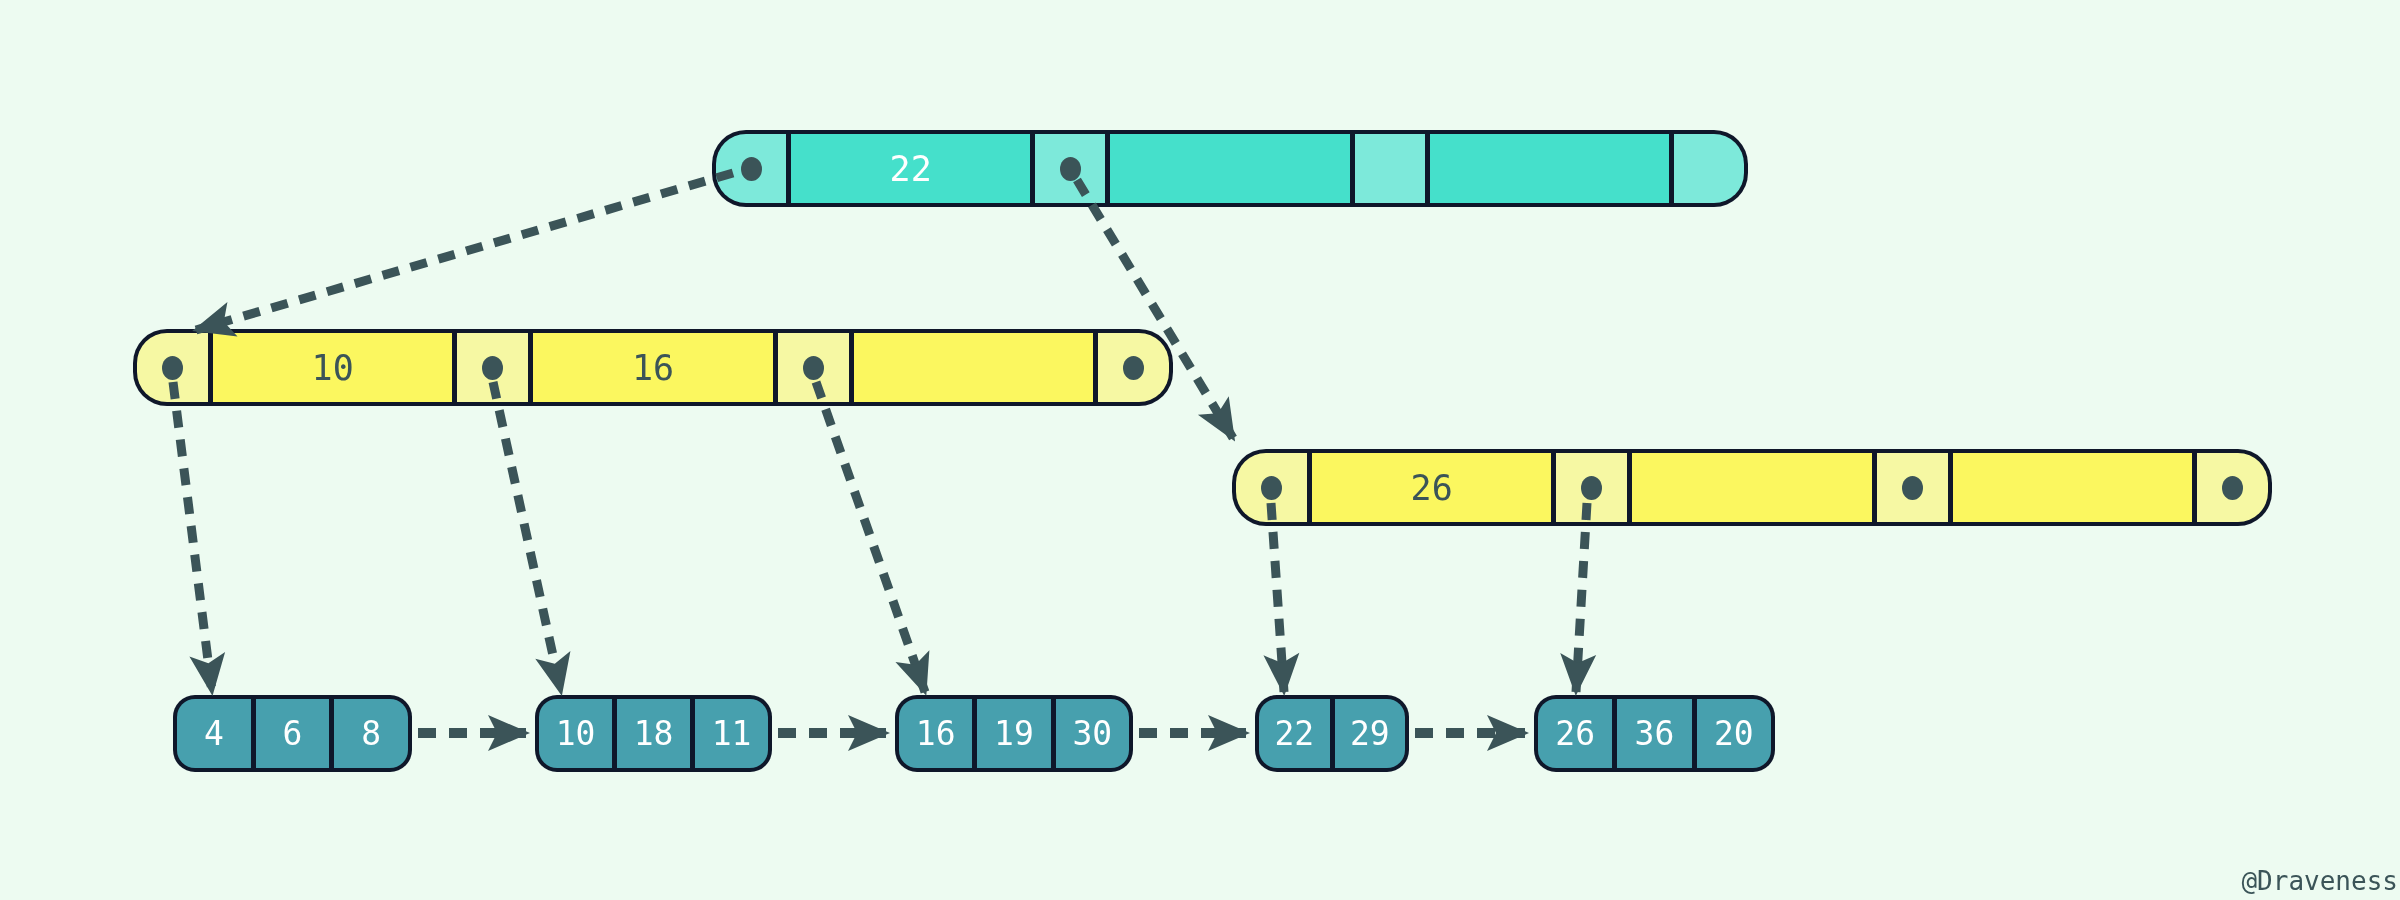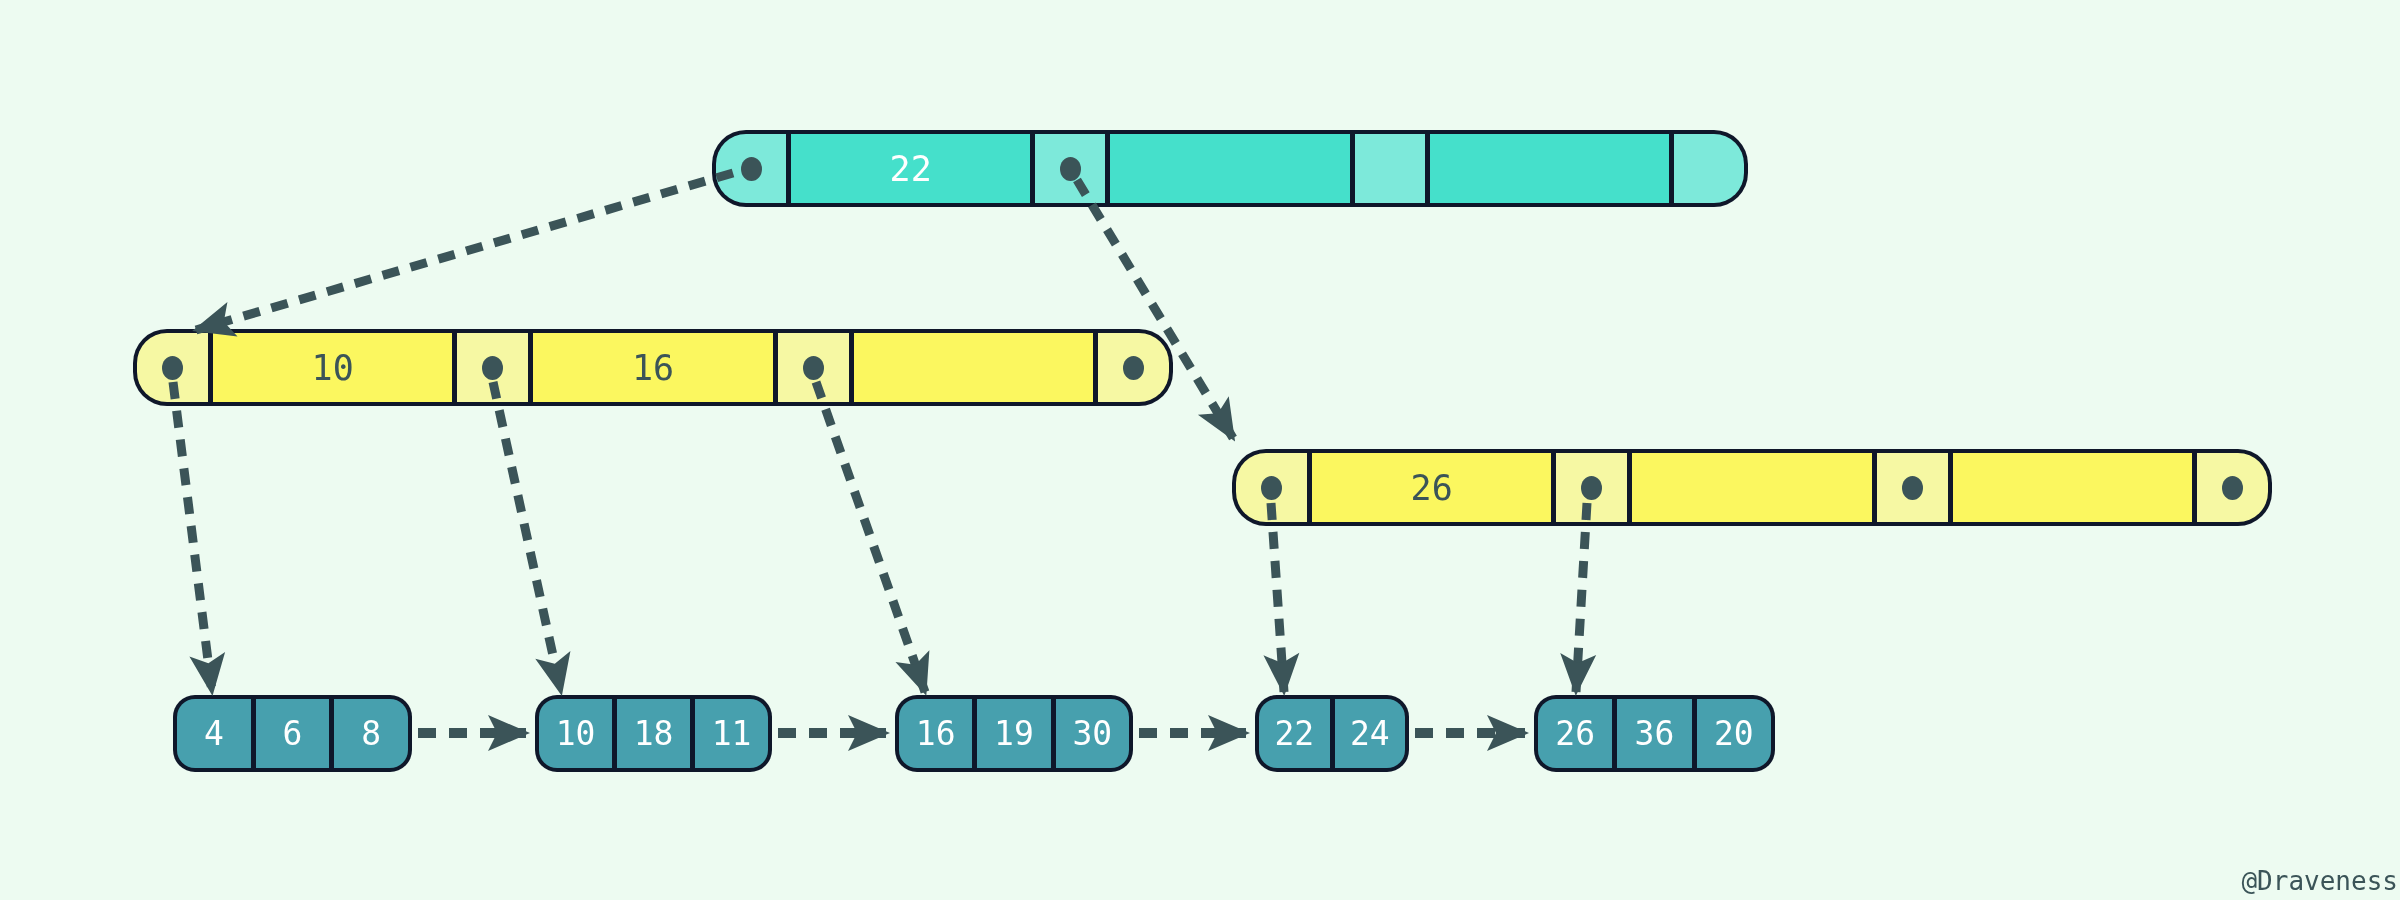--- a/index.html
+++ b/index.html
@@ -162,21 +162,21 @@
     <div class="cell">
       <span>30</span>
     </div>
   </div>
 
   <div class="node leaf" style="left:1255px; top:695px; width:154px;">
     <div class="cell">
       <span>22</span>
     </div>
     <div class="cell">
-      <span>24</span>
+      <span>29</span>
     </div>
   </div>
 
   <div class="node leaf" style="left:1534px; top:695px; width:241px;">
     <div class="cell">
       <span>26</span>
     </div>
     <div class="cell">
       <span>36</span>
     </div>

